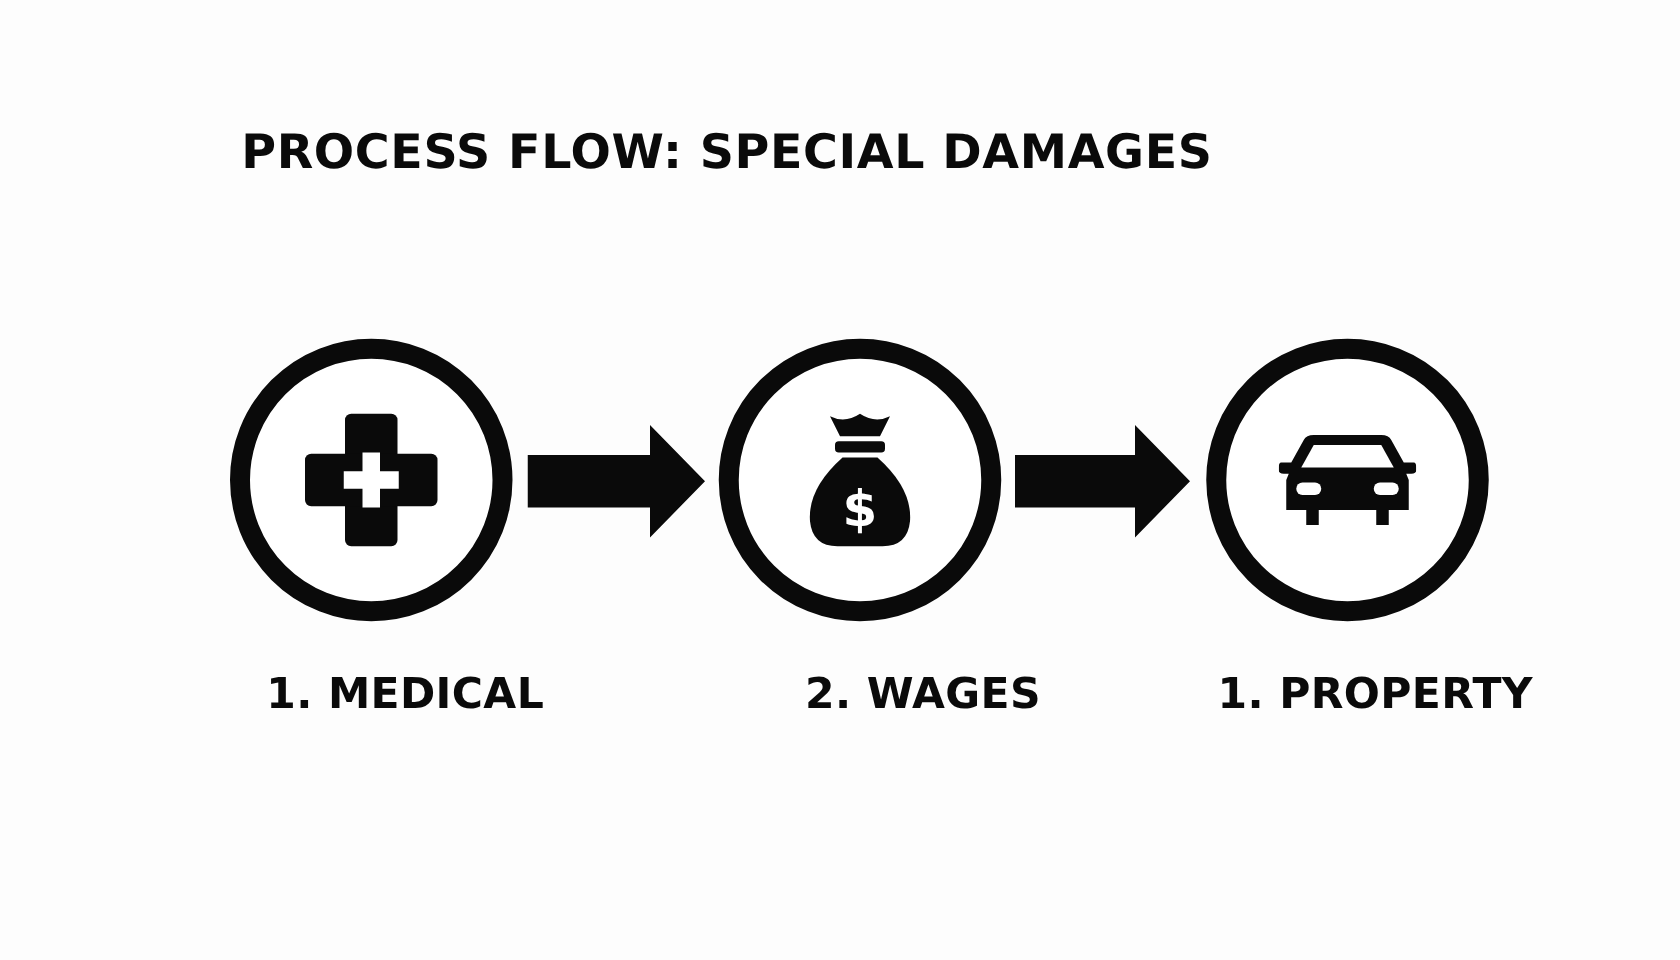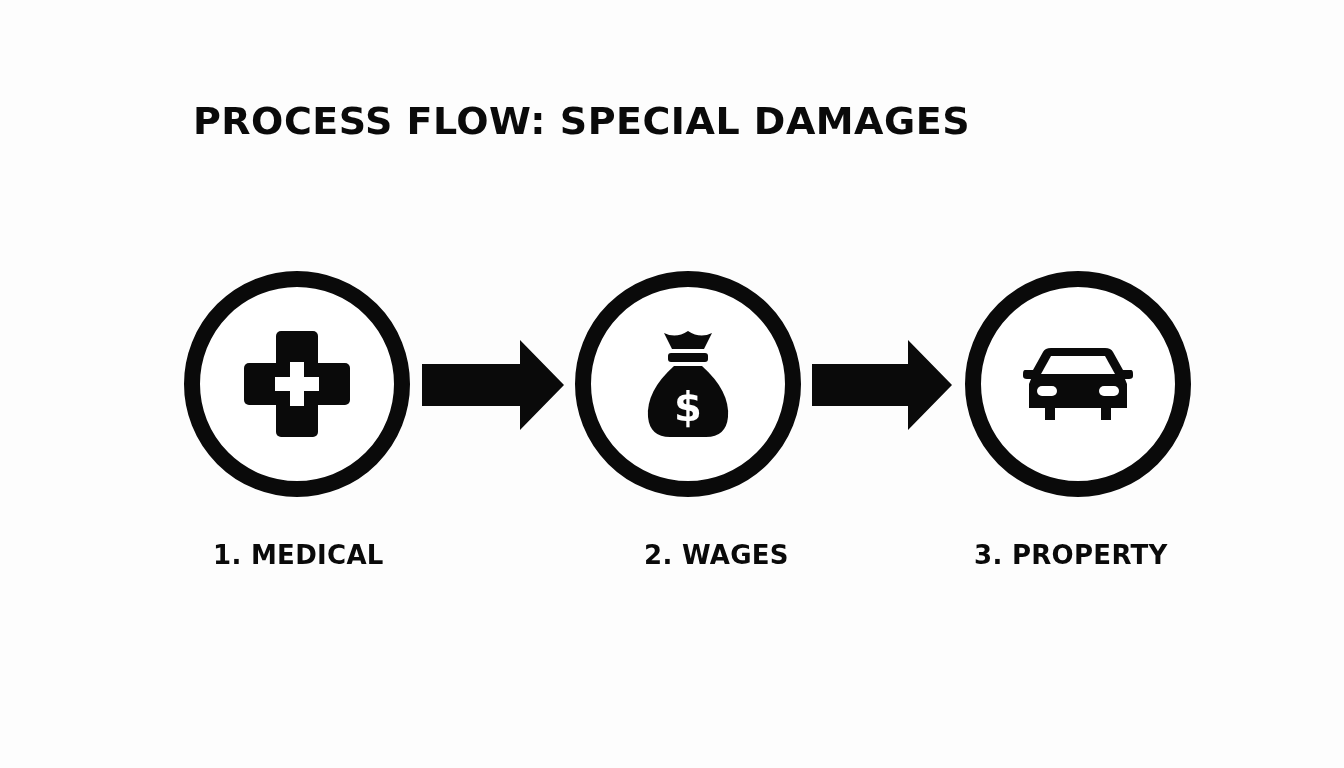--- a/index.html
+++ b/index.html
@@ -40,21 +40,21 @@
       left: 50%;
       top: 50%;
       transform: translate(-50%, -50%);
     }
     .arrow {
       position: absolute;
     }
     .step-label {
       position: absolute;
       top: 538px;
-      font-size: 26px;
+      font-size: 34px;
       font-weight: bold;
       line-height: 34px;
       white-space: nowrap;
       letter-spacing: 0.3px;
     }
   </style>
 </head>
 <body>
 
 <div class="title">PROCESS FLOW: SPECIAL DAMAGES</div>
@@ -91,14 +91,14 @@
     <svg width="110" height="76" viewBox="0 0 110 76">
       <path d="M28,2 L82,2 Q88,2 90,6 L100,24 L108,24 Q110,24 110,28 L110,30 Q110,33 106,33 L102,33 L104,38 L104,62 L88,62 L88,74 L78,74 L78,62 L32,62 L32,74 L22,74 L22,62 L6,62 L6,38 L8,33 L4,33 Q0,33 0,30 L0,28 Q0,24 2,24 L10,24 L20,6 Q22,2 28,2 Z" fill="#0a0a0a"></path>
       <path d="M28,10 L82,10 L92,28 L18,28 Z" fill="#ffffff"></path>
       <rect x="14" y="40" width="20" height="10" rx="5" fill="#ffffff"></rect>
       <rect x="76" y="40" width="20" height="10" rx="5" fill="#ffffff"></rect>
     </svg>
   </div>
 
   <div class="step-label" style="left:213px;">1. MEDICAL</div>
   <div class="step-label" style="left:644px;">2. WAGES</div>
-  <div class="step-label" style="left:974px;">3. PROPERTY</div>
+  <div class="step-label" style="left:974px;">1. PROPERTY</div>
 </div>
 
 </body></html>

